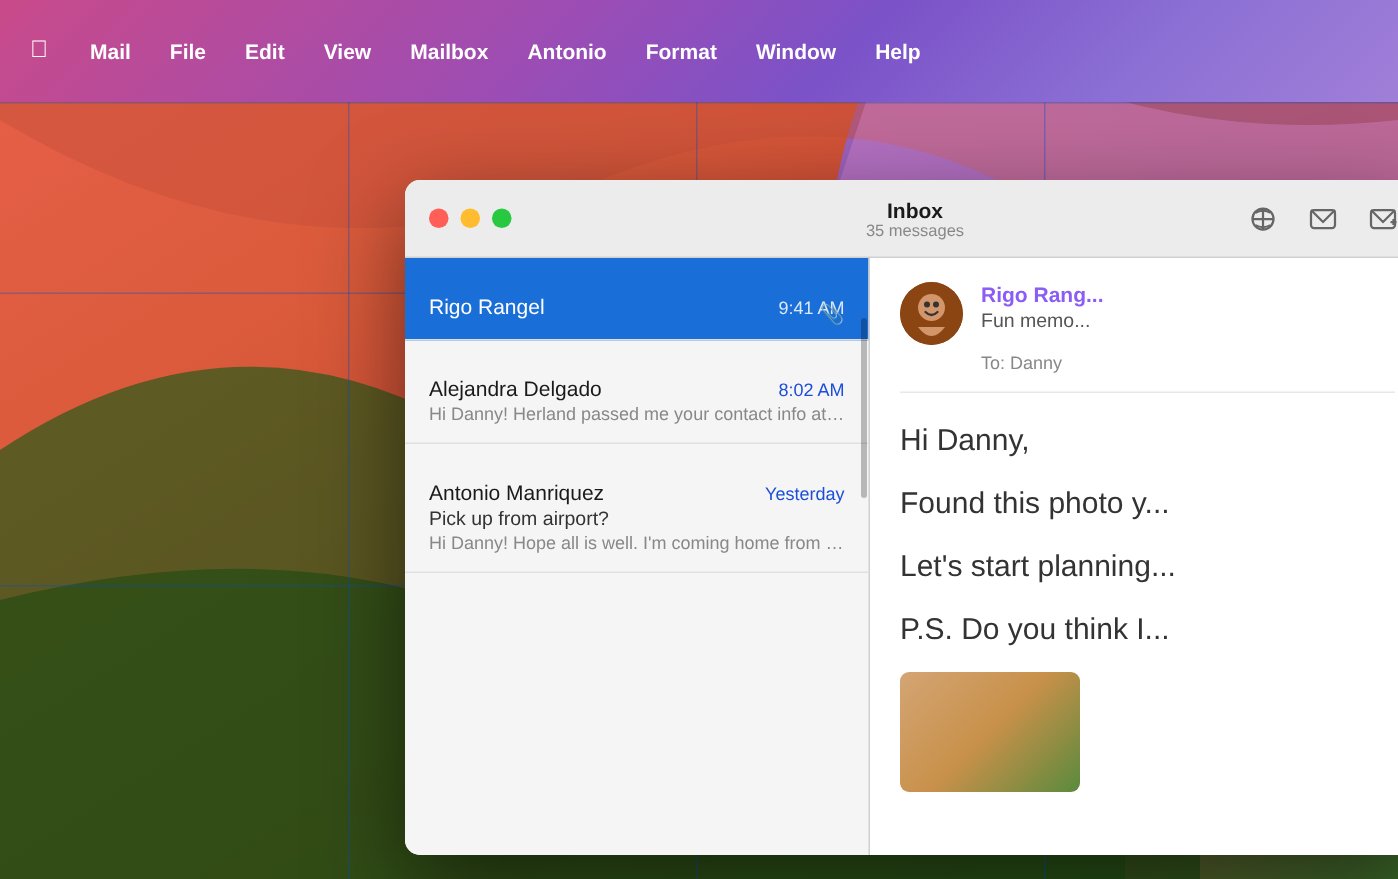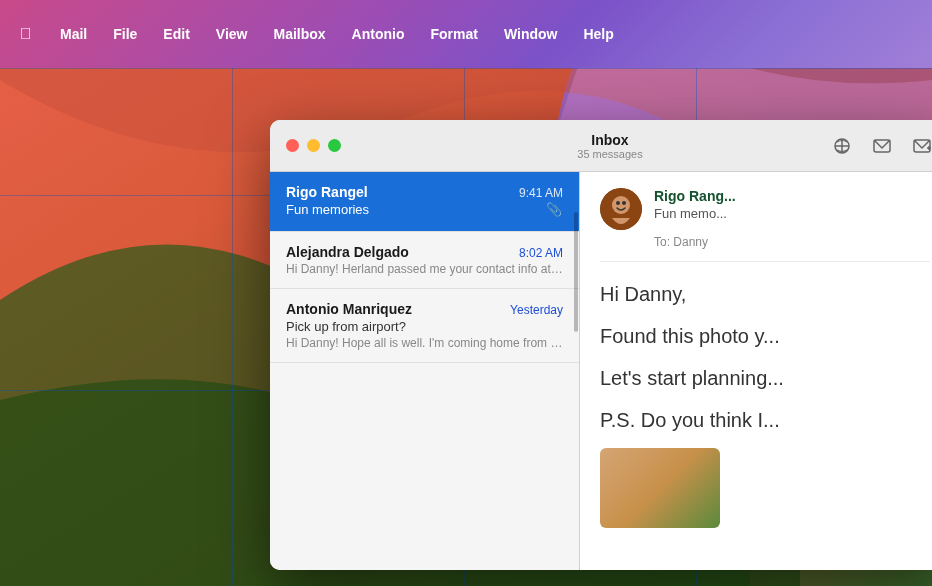--- a/index.html
+++ b/index.html
@@ -172,22 +172,23 @@
       color: white;
     }
     .message-item-header {
       display: flex;
       justify-content: space-between;
       align-items: baseline;
       margin-bottom: 2px;
     }
     .message-sender {
       font-size: 14px;
-      font-weight: 700;
+      font-weight: 400;
       color: #1a1a1a;
+      margin-top: 12px;
     }
     .message-item.selected .message-sender {
       color: white;
     }
     .message-time {
       font-size: 12px;
       color: #1d4ed8;
       flex-shrink: 0;
     }
     .message-item.selected .message-time {
@@ -255,21 +256,21 @@
       flex-shrink: 0;
       display: flex;
       align-items: center;
       justify-content: center;
       font-size: 22px;
       overflow: hidden;
     }
     .detail-sender-info .sender-name {
       font-size: 14px;
       font-weight: 700;
-      color: #14532d;
+      color: #8b5cf6;
       margin-bottom: 2px;
     }
     .detail-sender-info .subject-line {
       font-size: 13px;
       color: #555;
       margin-bottom: 14px;
     }
     .detail-sender-info .to-line {
       font-size: 12px;
       color: #888;
@@ -401,21 +402,20 @@
 
   <div class="window-content">
 
     <div class="message-list" style="position:relative;">
 
       <div class="message-item selected">
         <div class="message-item-header">
           <span class="message-sender">Rigo Rangel</span>
           <span class="message-time">9:41 AM</span>
         </div>
-        <div class="message-subject">Fun memories</div>
         <span class="attachment-icon">📎</span>
       </div>
 
 
       <div class="message-item">
         <div class="message-item-header">
           <span class="message-sender">Alejandra Delgado</span>
           <span class="message-time">8:02 AM</span>
         </div>
         <div class="message-preview">Hi Danny! Herland passed me your contact info at his housewarming party last week an...</div>

